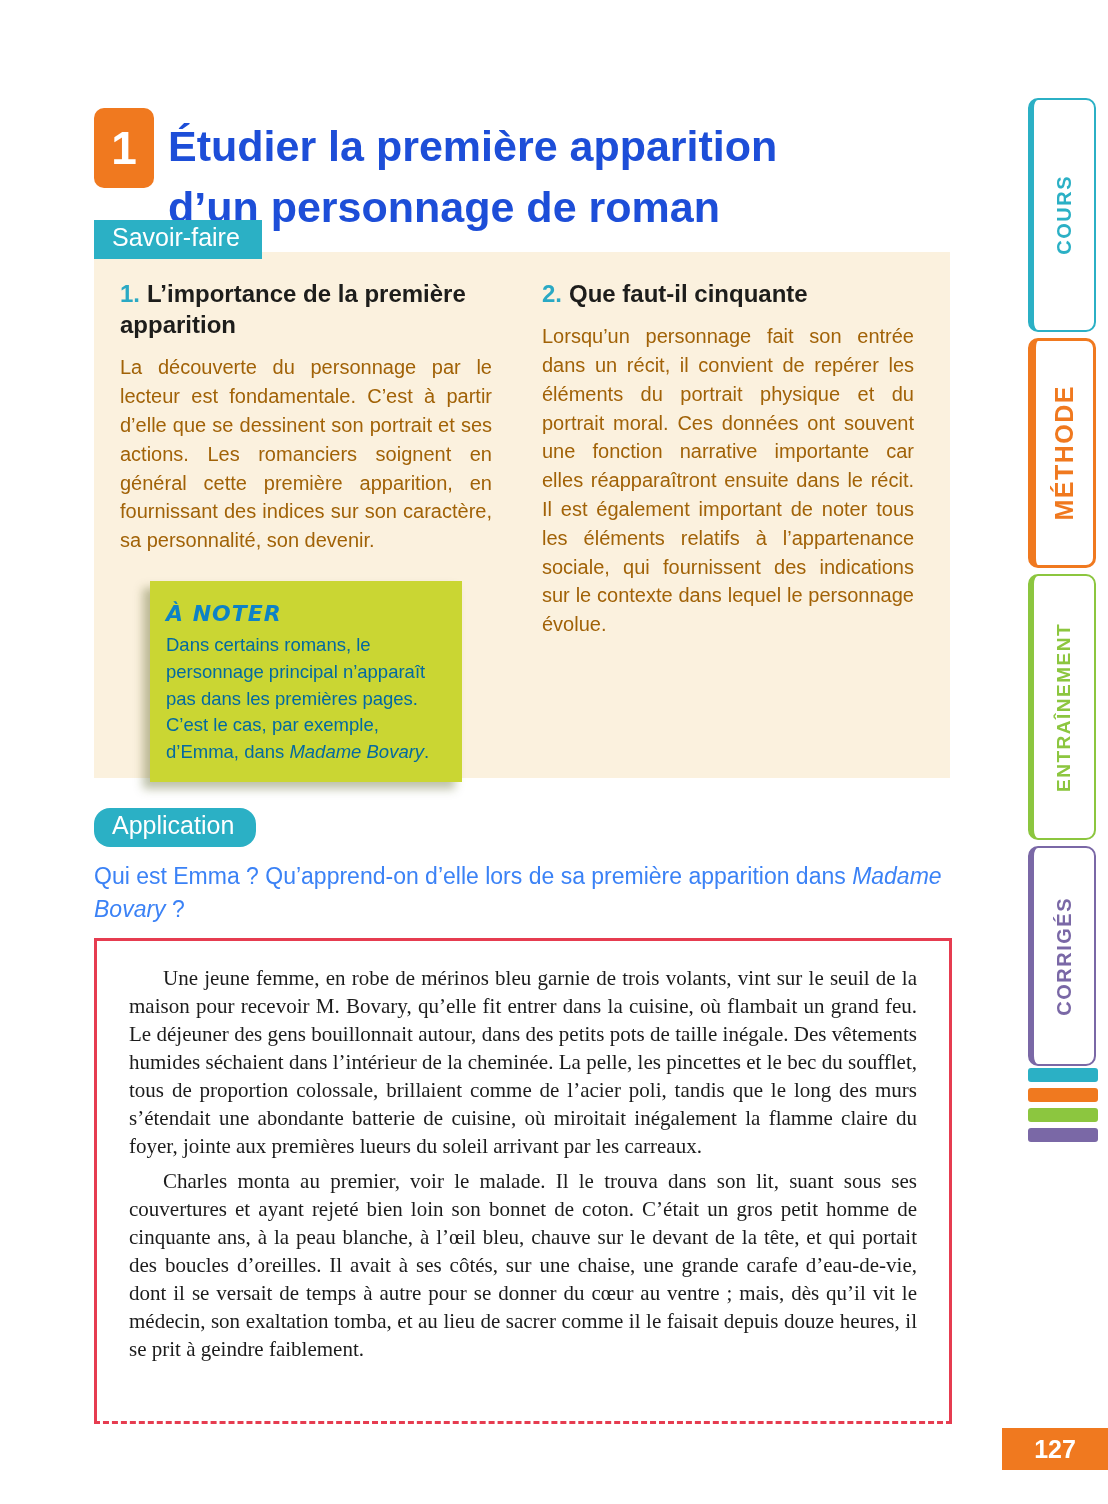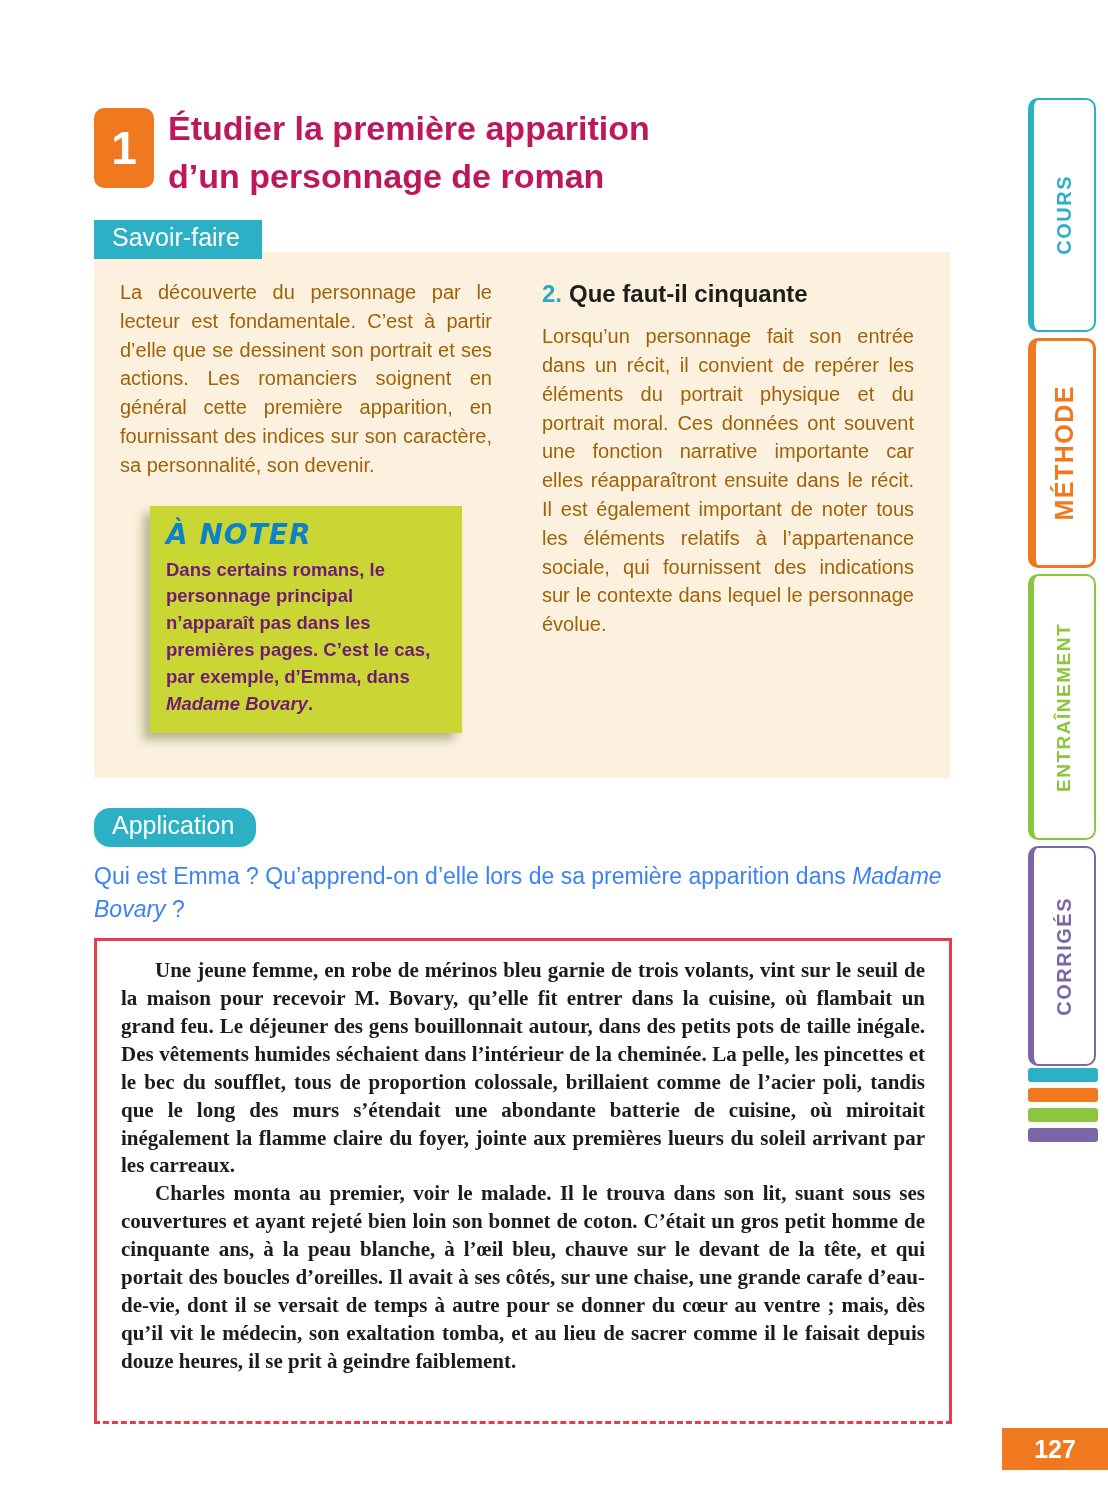--- a/index.html
+++ b/index.html
@@ -15,22 +15,22 @@
 
   
   .chapter-num {
     position: absolute; left: 94px; top: 108px;
     width: 60px; height: 80px;
     background: #f0791f; border-radius: 10px;
     color: #fff; font-size: 46px; font-weight: bold;
     display: flex; align-items: center; justify-content: center;
   }
   .page-title {
-    position: absolute; left: 168px; top: 104px;
-    font-size: 34px; font-weight: bold; color: #be185d;
+    position: absolute; left: 168px; top: 116px;
+    font-size: 43px; font-weight: bold; color: #1d4ed8;
     line-height: 1.42;
   }
 
   
   .badge {
     position: absolute;
     background: #2bb0c5; color: #fff;
     font-size: 25px; font-weight: normal;
     padding: 3px 22px 7px 18px;
     z-index: 3;
@@ -62,26 +62,27 @@
   
   .note {
     margin: 26px 0 0 30px;
     width: 312px;
     background: #cad633;
     padding: 12px 18px 16px 16px;
     box-shadow: -7px 7px 9px rgba(70, 80, 15, 0.35);
   }
   .note-title {
     font-family: "DejaVu Sans", sans-serif;
-    color: #0d82c6; font-size: 28px; font-weight: bold; font-style: italic;
+    color: #0d82c6; font-size: 22px; font-weight: bold; font-style: italic;
     letter-spacing: 1px;
     margin-bottom: 6px;
+    margin-top: 8px;
   }
   .note-body {
-    font-size: 18.5px; font-weight: 700; line-height: 1.45; color: #701a75;
+    font-size: 18.5px; font-weight: 400; line-height: 1.45; color: #0369a1;
   }
   .note-body .italic { font-style: italic; }
 
   
   .question {
     position: absolute; left: 94px; top: 860px;
     width: 866px;
     font-size: 23px; font-weight: normal; color: #3b82f6;
     line-height: 1.42;
   }
@@ -91,21 +92,21 @@
     position: absolute; left: 94px; top: 938px;
     width: 858px; height: 486px;
     background: #ffffff;
     border: 3px solid #e63c50;
     border-bottom: 3px dashed #e63c50;
     padding: 16px 24px 0 24px;
     font-family: "Liberation Serif", serif;
     font-size: 21px; line-height: 1.33; color: #1c1c1c;
     text-align: justify;
   }
-  .excerpt p { text-indent: 34px; margin: 0; font-weight: bold; }
+  .excerpt p { text-indent: 34px; margin: 8px; }
 
   
   .side-tab {
     position: absolute; left: 1028px; width: 68px;
     background: #ffffff;
     border-radius: 10px;
     display: flex; align-items: center; justify-content: center;
   }
   .side-tab span {
     writing-mode: vertical-rl;
@@ -151,20 +152,23 @@
     <span>Étudier la première apparition</span><br>
     <span>d’un personnage de roman</span>
   </h1>
 
   <div class="badge badge--savoir">Savoir-faire</div>
 
   <div class="panel">
     <div class="panel-inner">
 
       <div class="col">
+        <div class="col-heading">
+          <span class="num">1.</span><span>L’importance de la première apparition</span>
+        </div>
         <div class="col-body">La découverte du personnage par le lecteur est fondamentale. C’est à partir d’elle que se dessinent son portrait et ses actions. Les romanciers soignent en général cette première apparition, en fournissant des indices sur son caractère, sa personnalité, son devenir.</div>
 
         <div class="note">
           <div class="note-title">À NOTER</div>
           <div class="note-body">
             <span>Dans certains romans, le personnage principal n’apparaît pas dans les premières pages. C’est le cas, par exemple, d’Emma, dans </span><span class="italic">Madame Bovary</span><span>.</span>
           </div>
         </div>
       </div>
 

